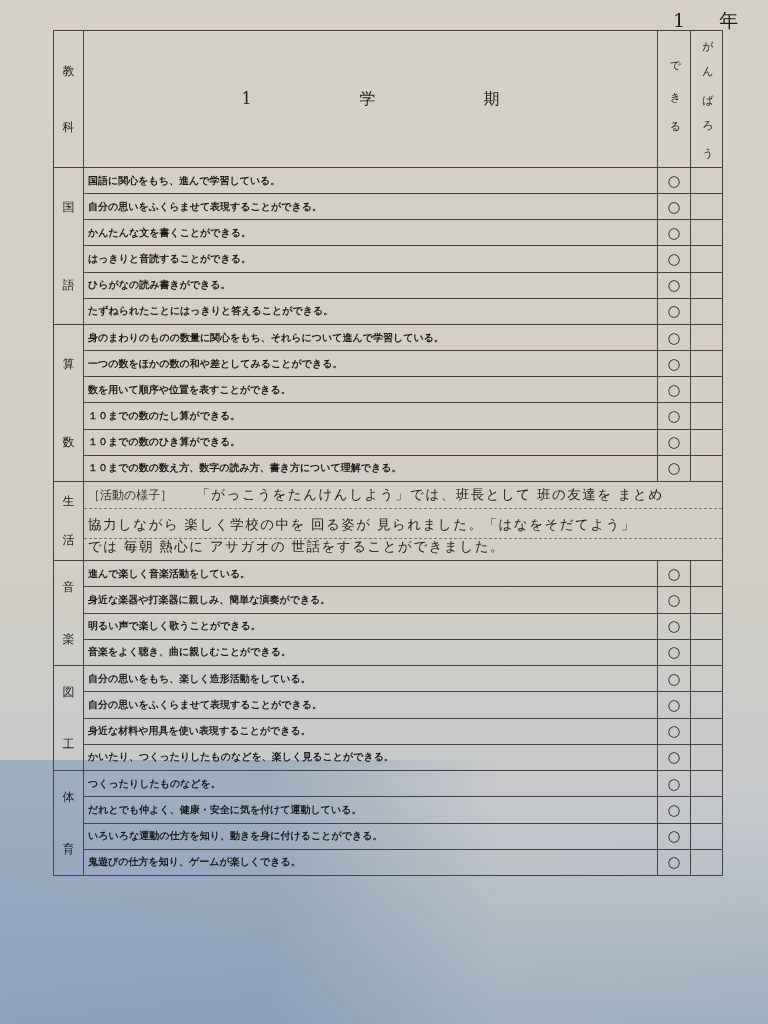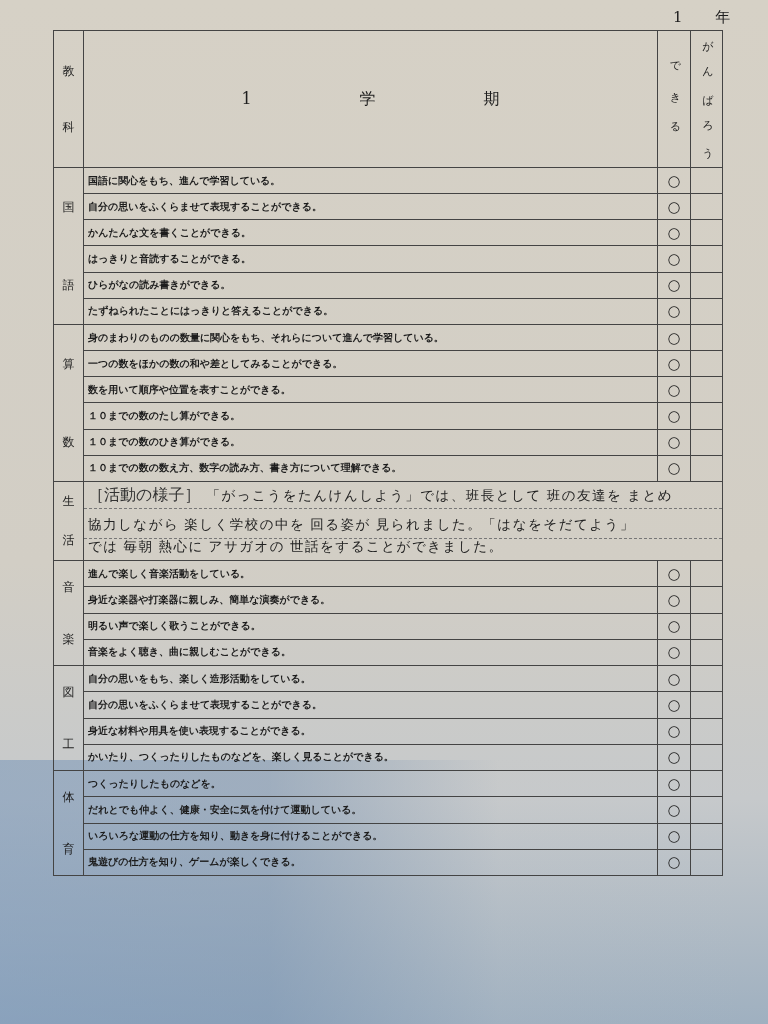--- a/index.html
+++ b/index.html
@@ -7,21 +7,21 @@
     width:768px; height:1024px; overflow:hidden; position:relative;
     background: linear-gradient(180deg, #d6d1c6 0%, #d2cec5 55%, #c6c9cb 78%, #9fb0c0 100%);
     font-family: "DejaVu Serif", "Liberation Serif", serif;
     color:#1d1d1d;
   }
   .shade {
     position:absolute; left:0; top:760px; width:768px; height:264px;
     background: linear-gradient(90deg, rgba(120,150,185,0.55) 0%, rgba(110,140,175,0.45) 35%, rgba(200,200,200,0.05) 65%, rgba(215,210,200,0) 100%);
     pointer-events:none;
   }
-  .grade { position:absolute; top:8px; left:673px; font-size:15px; letter-spacing:14px; }
+  .grade { position:absolute; top:8px; left:673px; font-size:19px; letter-spacing:14px; }
   table.sheet {
     position:absolute; left:53px; top:30px; width:669px;
     border-collapse:collapse; table-layout:fixed;
     border:1.5px solid #222;
   }
   table.sheet td { border:1px solid #444; padding:0; vertical-align:middle; }
   col.c-subj { width:30px; } col.c-main { width:574px; } col.c-can { width:33px; } col.c-try { width:32px; }
   .hdr td { height:136px; }
   .subj-head { text-align:center; font-size:12px; line-height:56px; }
   .term-title { text-align:center; font-size:16px; word-spacing:0; }
@@ -31,22 +31,22 @@
   .subj { text-align:center; font-size:12px; }
   .subj .v { display:flex; flex-direction:column; justify-content:space-around; align-items:center; height:100%; }
   tr.item td { height:25px; }
   .item-text { font-size:10px; padding-left:4px !important; white-space:nowrap; overflow:hidden;font-weight:bold; }
   .mark { text-align:center; font-size:15px; font-family:"DejaVu Sans", sans-serif; }
   .group-first td { border-top:1.6px solid #222; }
   .life-row td { height:78px; }
   .life-box { position:relative; height:78px; }
   .life-line { position:absolute; left:0; right:0; height:26px; border-bottom:1px dashed #777; font-size:12px; line-height:26px; padding-left:4px; white-space:nowrap; overflow:hidden; }
   .life-line.last { border-bottom:none; }
-  .hand { font-family:Liberation Serif, serif; font-size:13.5px; letter-spacing:1.5px; color:#222; }
-  .life-label { font-size:16px; color:#333; margin-right:6px; }
+  .hand { font-family:Liberation Sans, sans-serif; font-size:13.5px; letter-spacing:1.5px; color:#222; }
+  .life-label { font-size:12px; color:#333; margin-right:24px; }
 </style>
 </head>
 <body>
 
 <div class="shade"></div>
 <div class="grade">1 年</div>
 
 <table class="sheet">
   <colgroup>
       <col class="c-subj">

